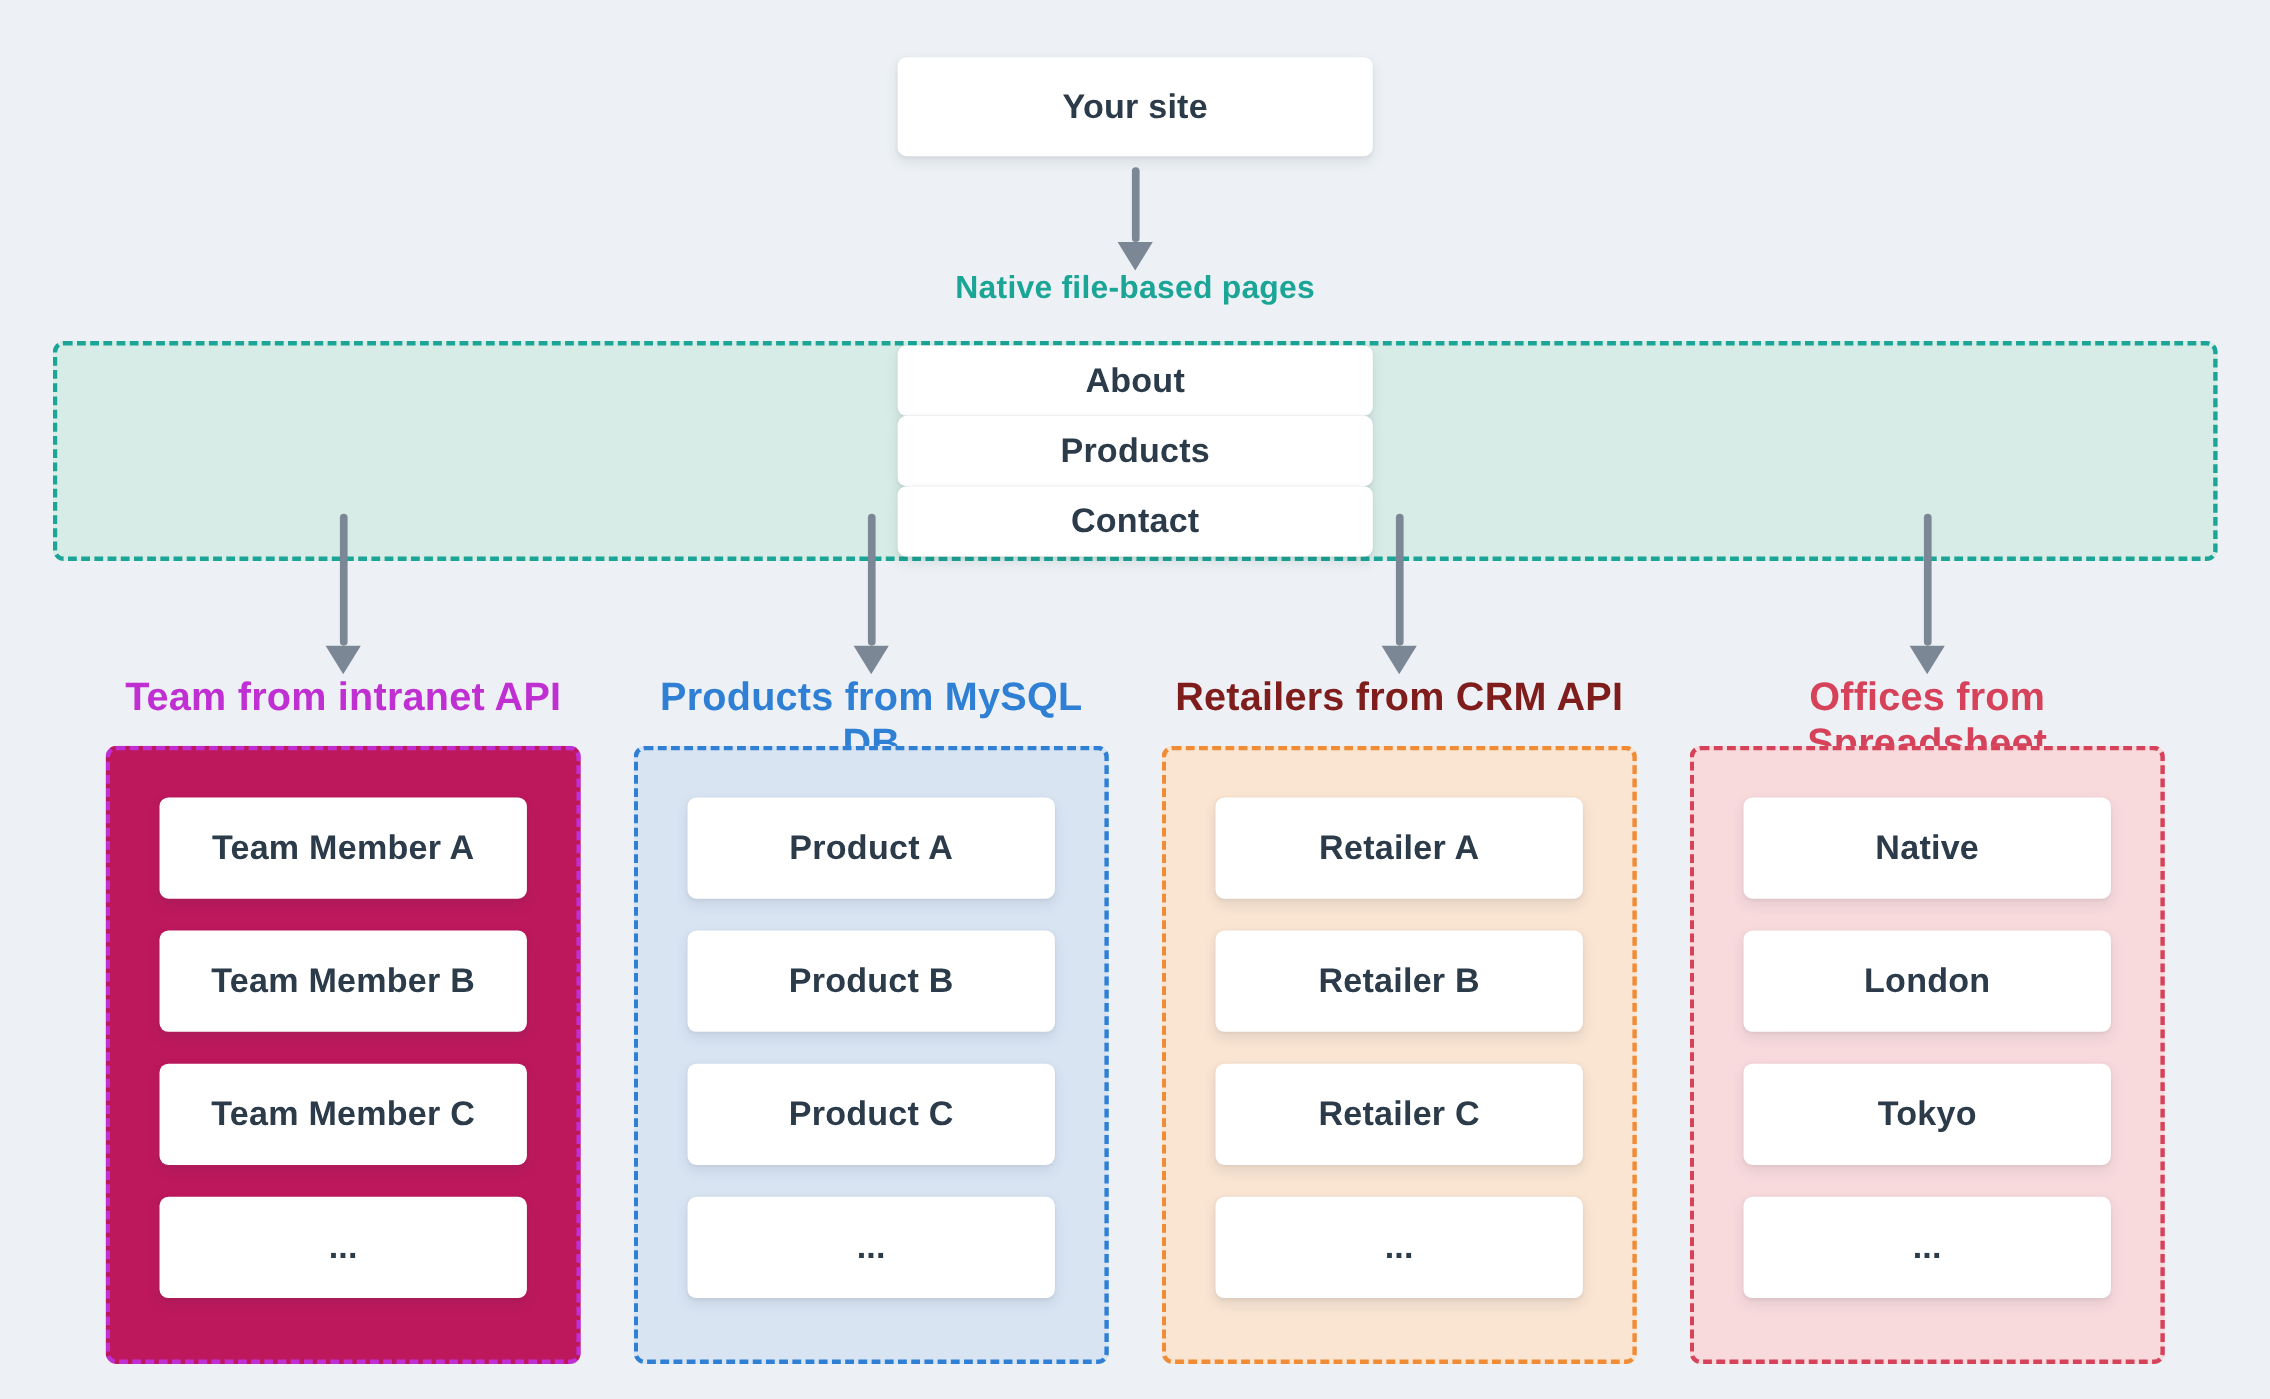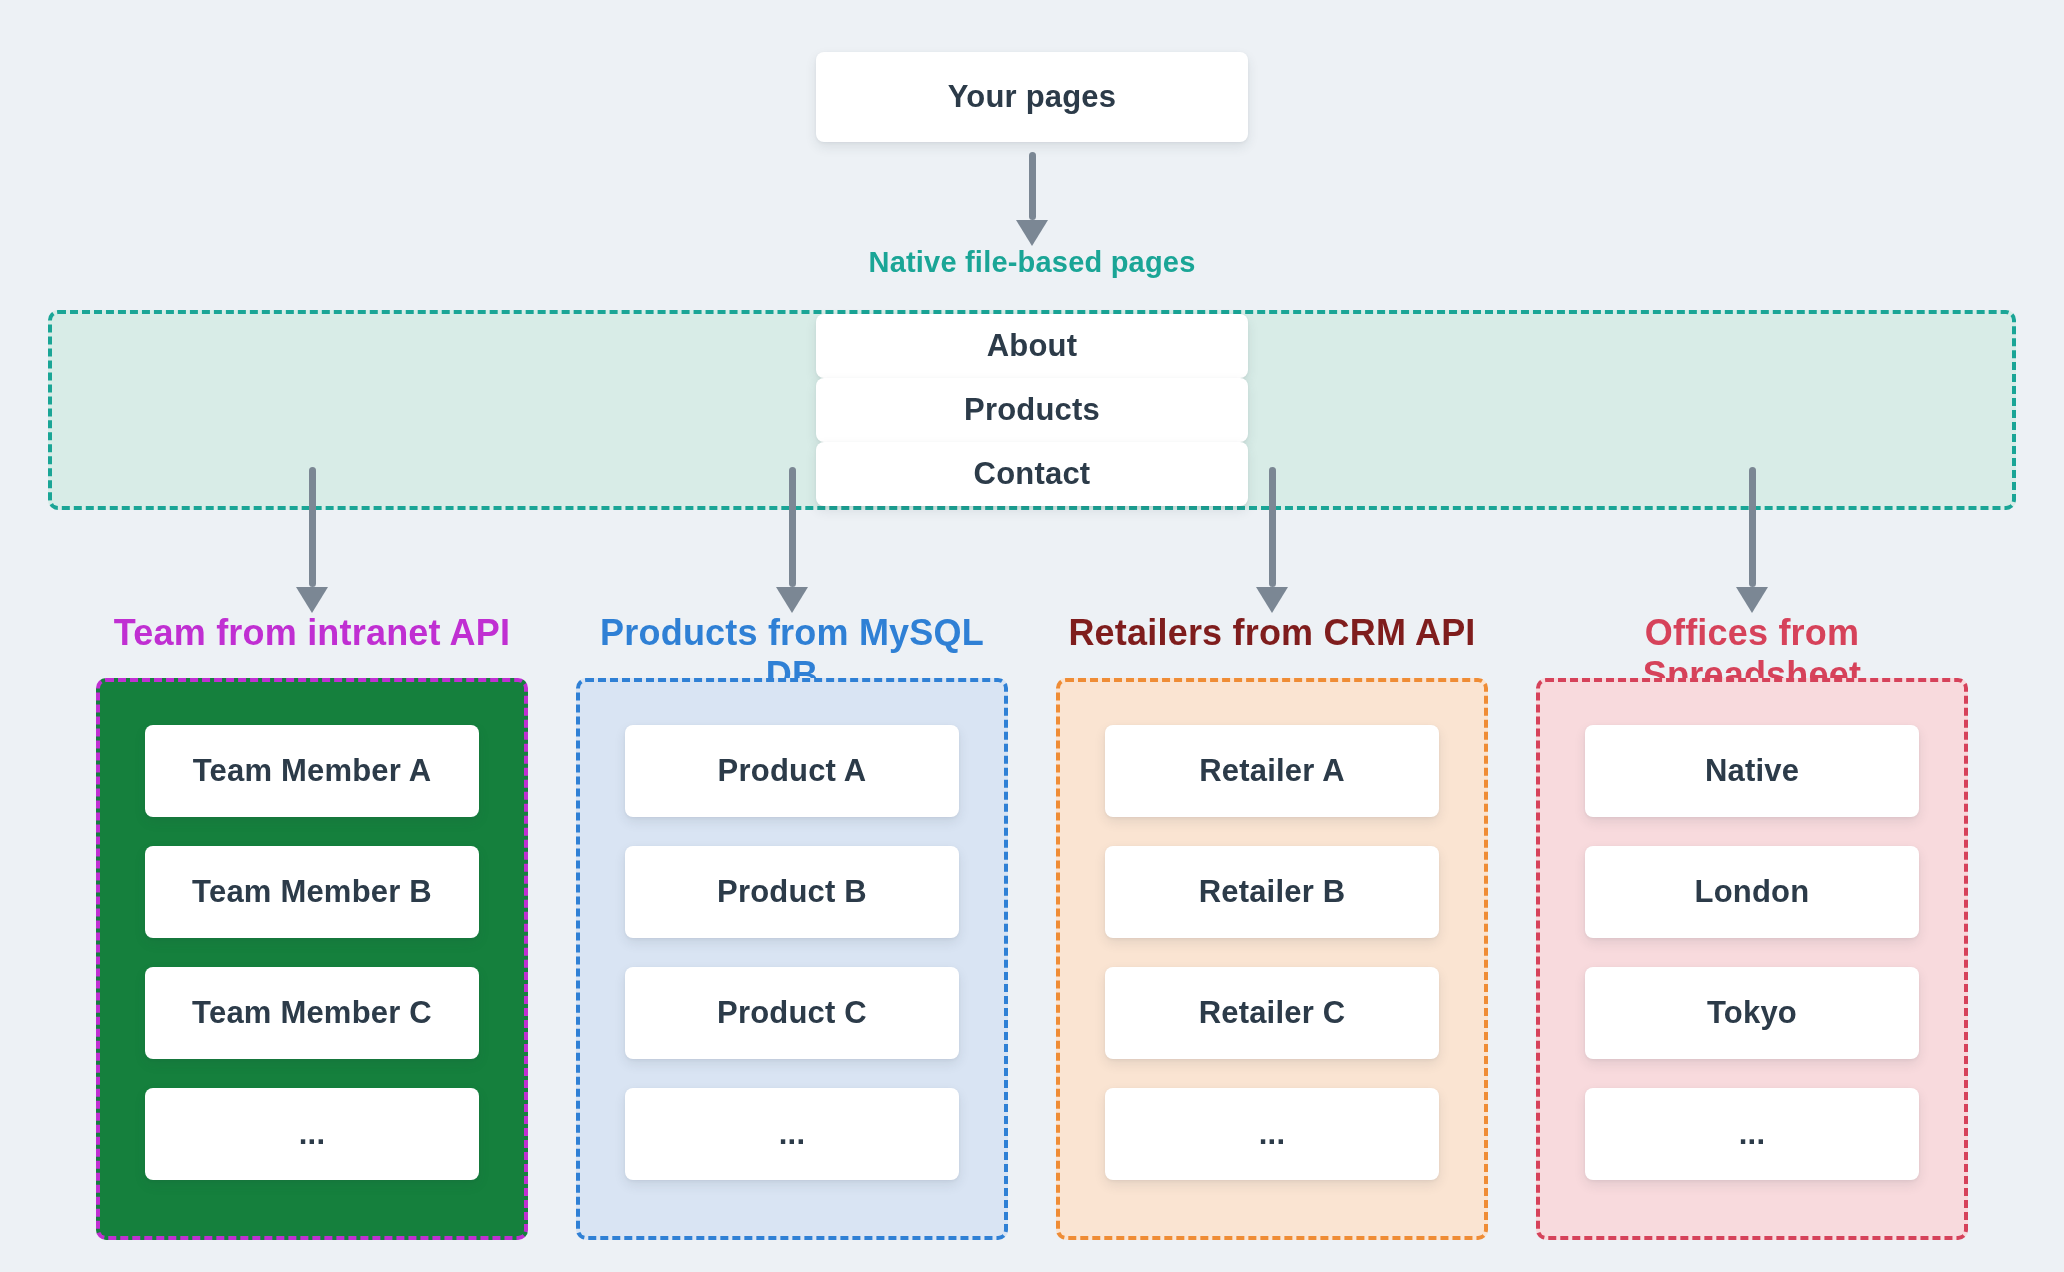--- a/index.html
+++ b/index.html
@@ -124,21 +124,21 @@
     flex-direction: column;
     gap: 29px;
   }
   .card { height: 92px; flex: 0 0 92px; }
 </style>
 </head>
 <body>
 
 <div class="page" style="background-color: rgb(237, 241, 245); color: rgb(44, 59, 73);">
 
-  <div class="node root-node">Your pages</div>
+  <div class="node root-node">Your site</div>
 
   <div class="arrow arrow-root">
     <div class="arrow-line" style="background-color: rgb(123, 135, 148);"></div>
     <div class="arrow-head" style="border-top-color: rgb(123, 135, 148);"></div>
   </div>
 
   <div class="flow-label" style="color: rgb(26, 165, 150);">Native file-based pages</div>
 
   <div class="nav-zone" style="border-color: rgb(26, 165, 150); background-color: rgb(216, 236, 231);">
     <div class="node nav-node">About</div>
@@ -165,21 +165,21 @@
 
   <div class="col-labels">
     <div class="col-label" style="color: rgb(192, 47, 210);">Team from intranet API</div>
     <div class="col-label" style="color: rgb(47, 128, 213);">Products from MySQL DB</div>
     <div class="col-label" style="color: #7f1d1d;">Retailers from CRM API</div>
     <div class="col-label" style="color: rgb(214, 66, 90);">Offices from Spreadsheet</div>
   </div>
 
   <div class="columns">
 
-    <div class="column" style="border-color: rgb(192, 47, 210); background-color: #15803d;">
+    <div class="column" style="border-color: rgb(192, 47, 210); background-color: #be185d;">
       <div class="card">Team Member A</div>
       <div class="card">Team Member B</div>
       <div class="card">Team Member C</div>
       <div class="card">...</div>
     </div>
 
     <div class="column" style="border-color: rgb(47, 128, 213); background-color: rgb(217, 228, 243);">
       <div class="card">Product A</div>
       <div class="card">Product B</div>
       <div class="card">Product C</div>

